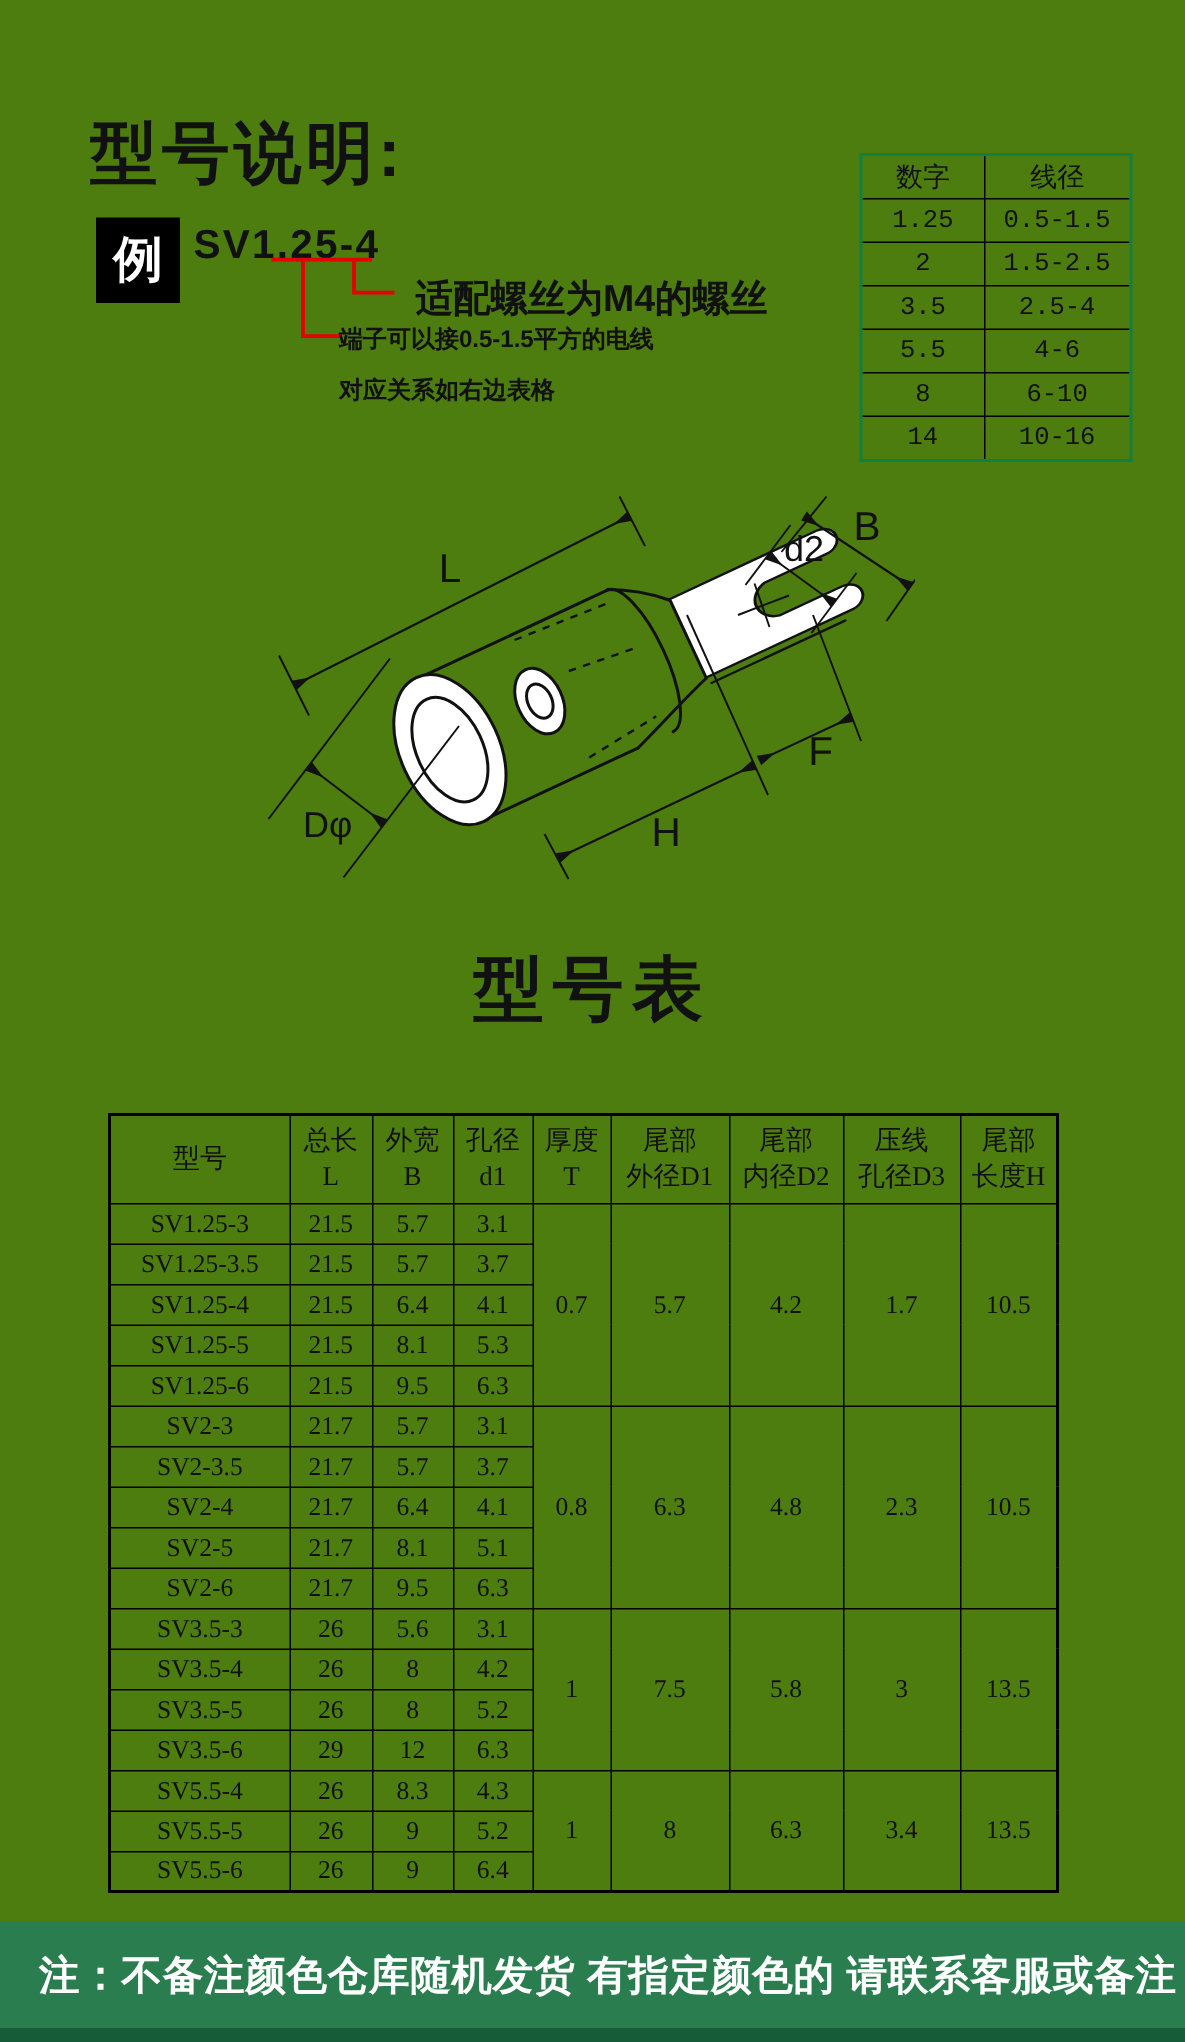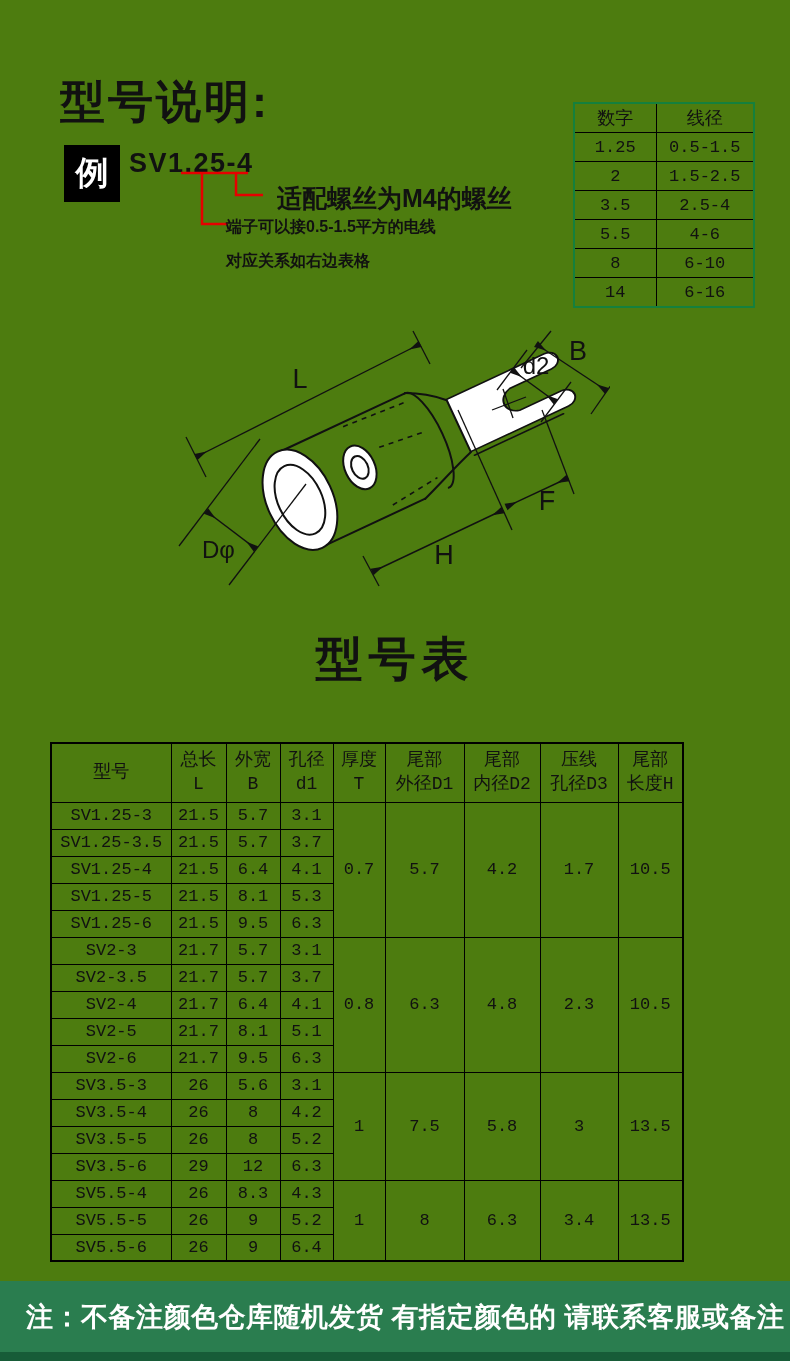--- a/index.html
+++ b/index.html
@@ -28,22 +28,22 @@
   .part{fill:none;stroke:#111;stroke-width:2;stroke-linejoin:round;stroke-linecap:round;}
   .partfill{fill:#fff;stroke:#111;stroke-width:2;}
   .hid{fill:none;stroke:#111;stroke-width:1.6;stroke-dasharray:5 5;}
   .dim{fill:none;stroke:#111;stroke-width:1.4;marker-start:url(#arr);marker-end:url(#arr);}
   .ext{fill:none;stroke:#111;stroke-width:1.3;}
   .dlabel{font-family:"Liberation Sans","DejaVu Sans",sans-serif;font-size:27px;fill:#111;}
   .dlabel.small{font-size:24px;}
 
   
   .h2{position:absolute;left:0;top:628px;width:790px;text-align:center;font-size:47px;font-weight:900;letter-spacing:6px;}
-  .spec-table{position:absolute;left:50px;top:742px;width:632px;border-collapse:collapse;table-layout:fixed;
-        font-family:Liberation Mono, monospace;border:2px solid #000;}
+  .spec-table{position:absolute;left:72px;top:742px;width:632px;border-collapse:collapse;table-layout:fixed;
+        font-family:Liberation Serif, serif;border:2px solid #000;}
   .spec-table th,.spec-table td{border:1px solid #000;text-align:center;vertical-align:middle;padding:0;}
   .spec-table thead tr{height:59px;}
   .spec-table tbody tr{height:27px;}
   .spec-table th{font-weight:400;font-size:18px;line-height:1.3;white-space:pre-line;}
   .spec-table td{font-size:17px;}
 
   
   .footer-bar{position:absolute;left:0;top:1281px;width:790px;height:71px;display:flex;align-items:center;}
   .footer-note{color:#fff;font-size:27px;font-weight:700;padding-left:26px;letter-spacing:0.5px;white-space:nowrap;}
   .footer-strip{position:absolute;left:0;top:1352px;width:790px;height:9px;}
@@ -98,21 +98,21 @@
         <tr>
           <td>5.5</td>
           <td>4-6</td>
         </tr>
         <tr>
           <td>8</td>
           <td>6-10</td>
         </tr>
         <tr>
           <td>14</td>
-          <td>6-16</td>
+          <td>10-16</td>
         </tr>
       </tbody>
   </table>
 
   <svg class="diagram" width="440" height="260" viewBox="0 0 440 260">
     <defs>
       <marker id="arr" markerUnits="userSpaceOnUse" markerWidth="14" markerHeight="11" refX="12.5" refY="5" orient="auto-start-reverse">
         <path d="M0.5,5 L12.5,1.5 L12.5,8.5 Z" fill="#111"></path>
       </marker>
     </defs>

